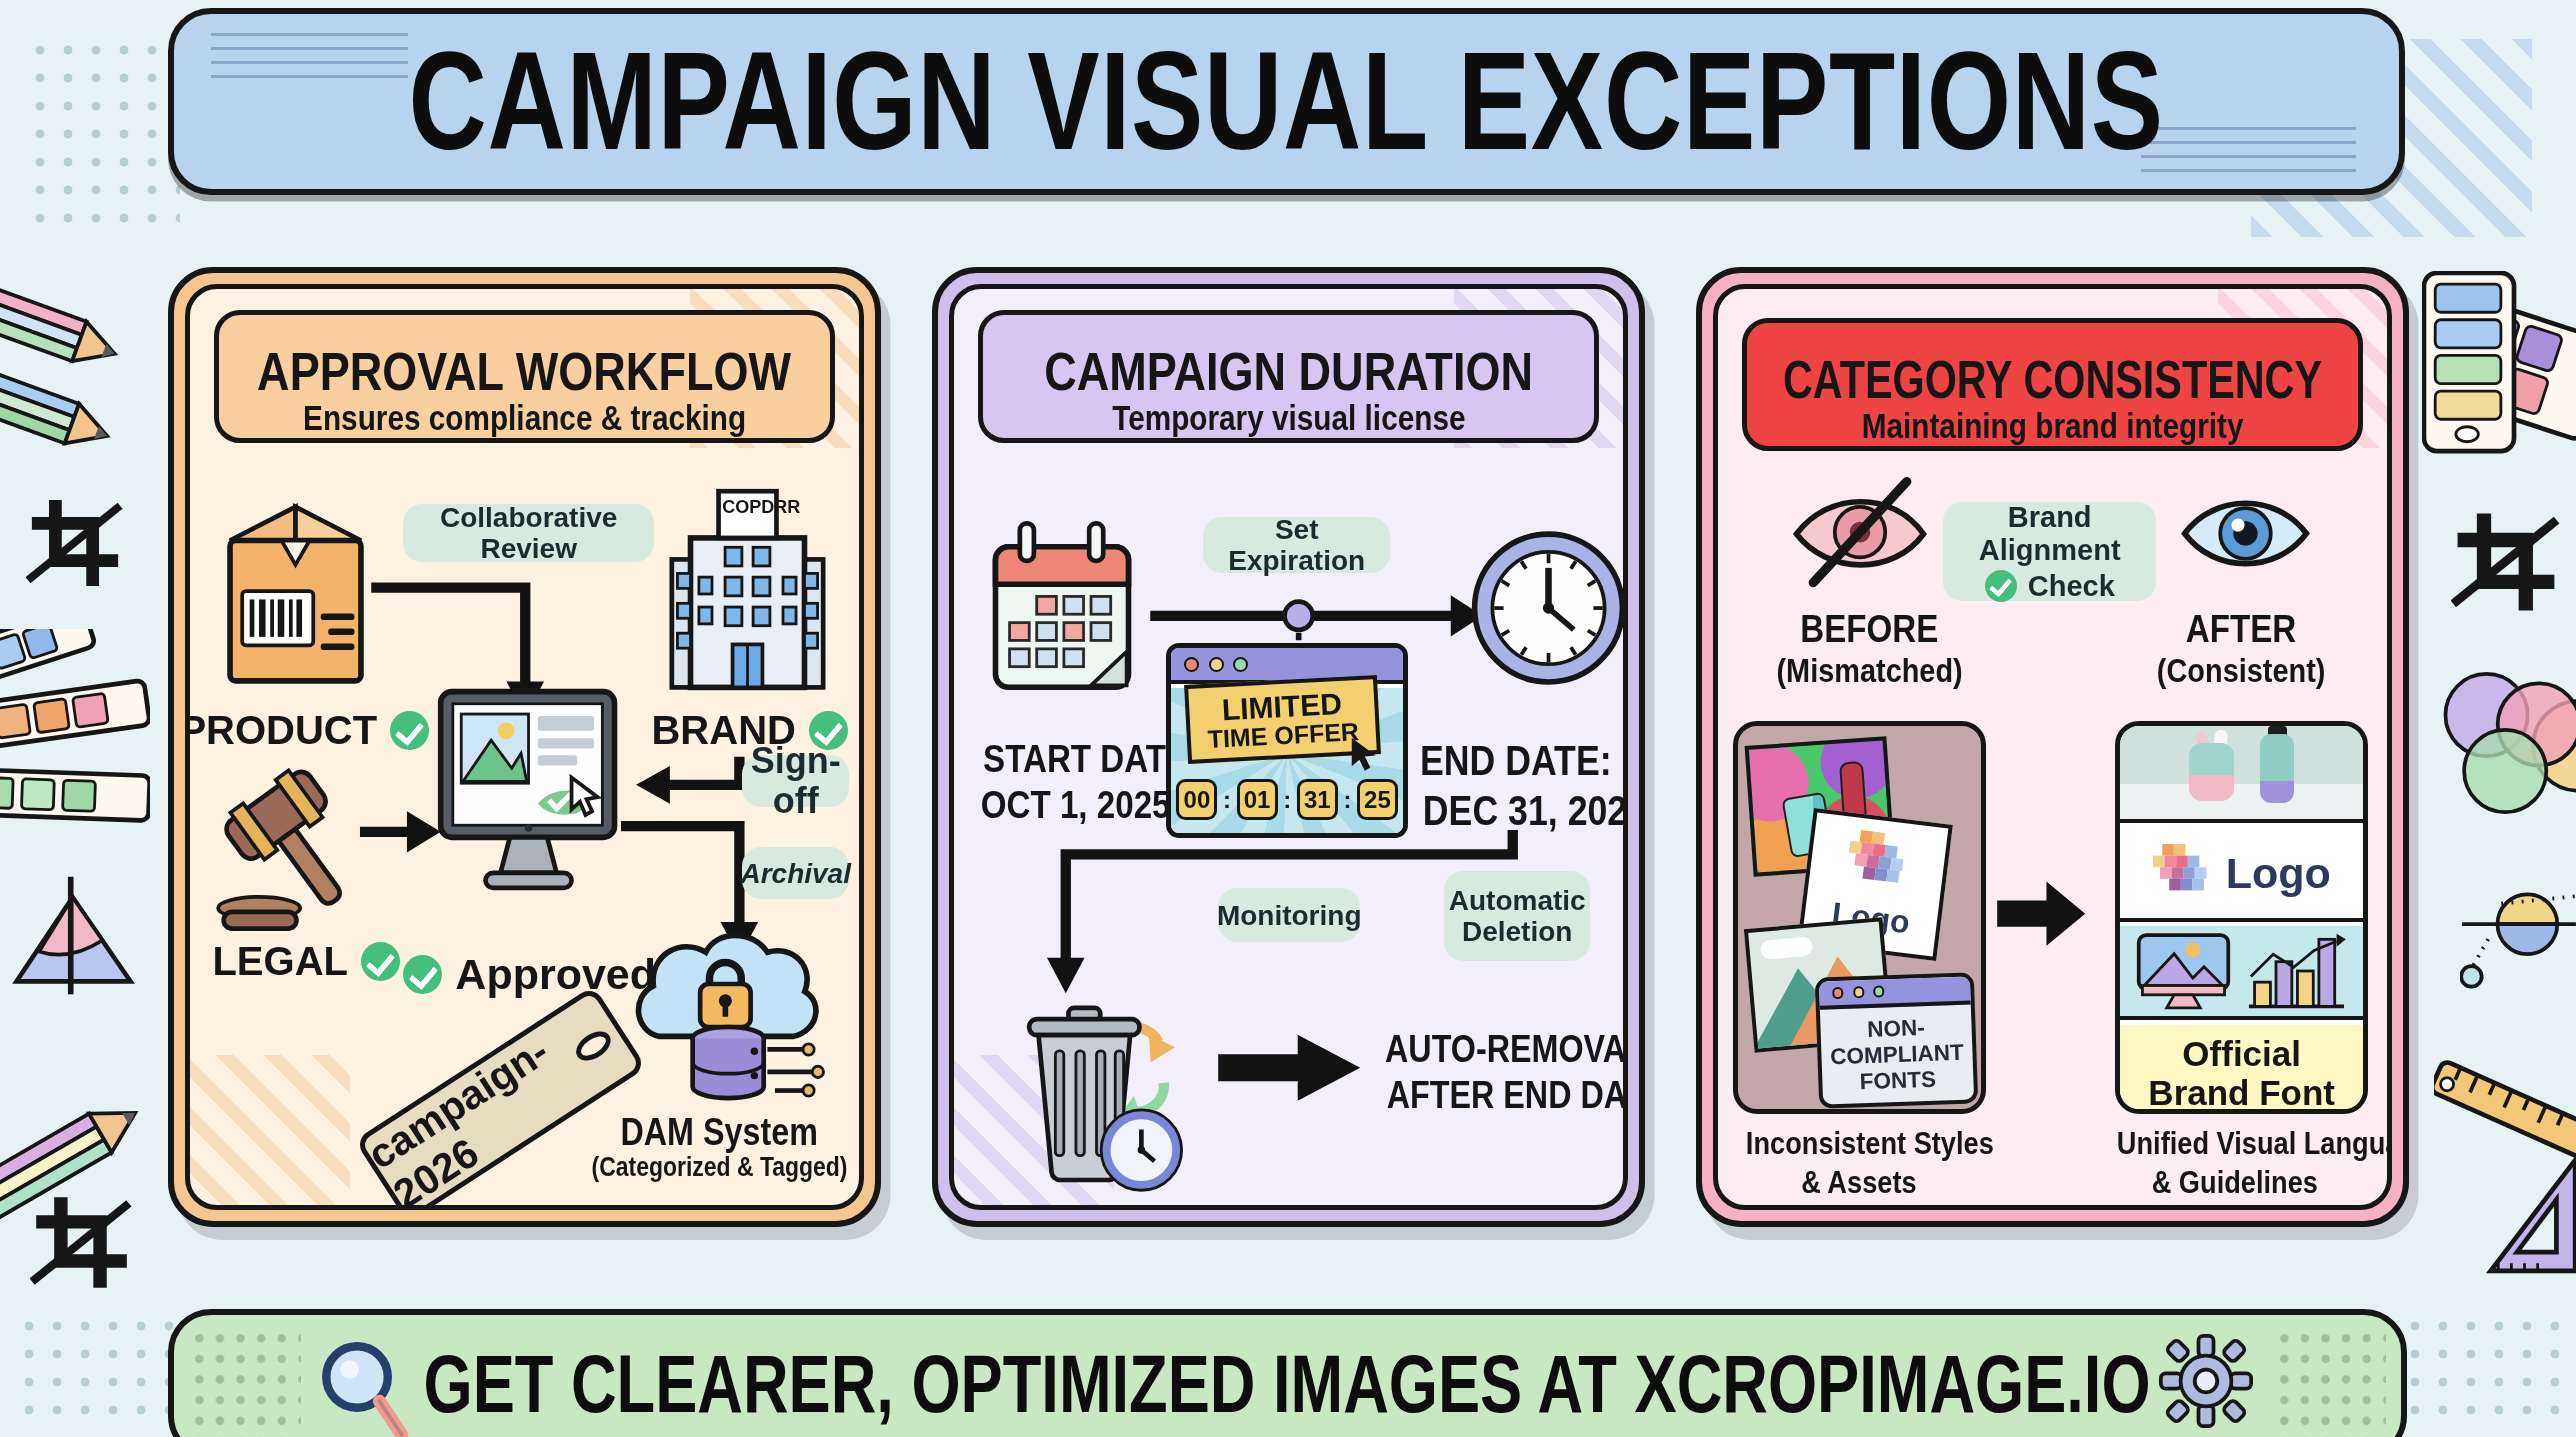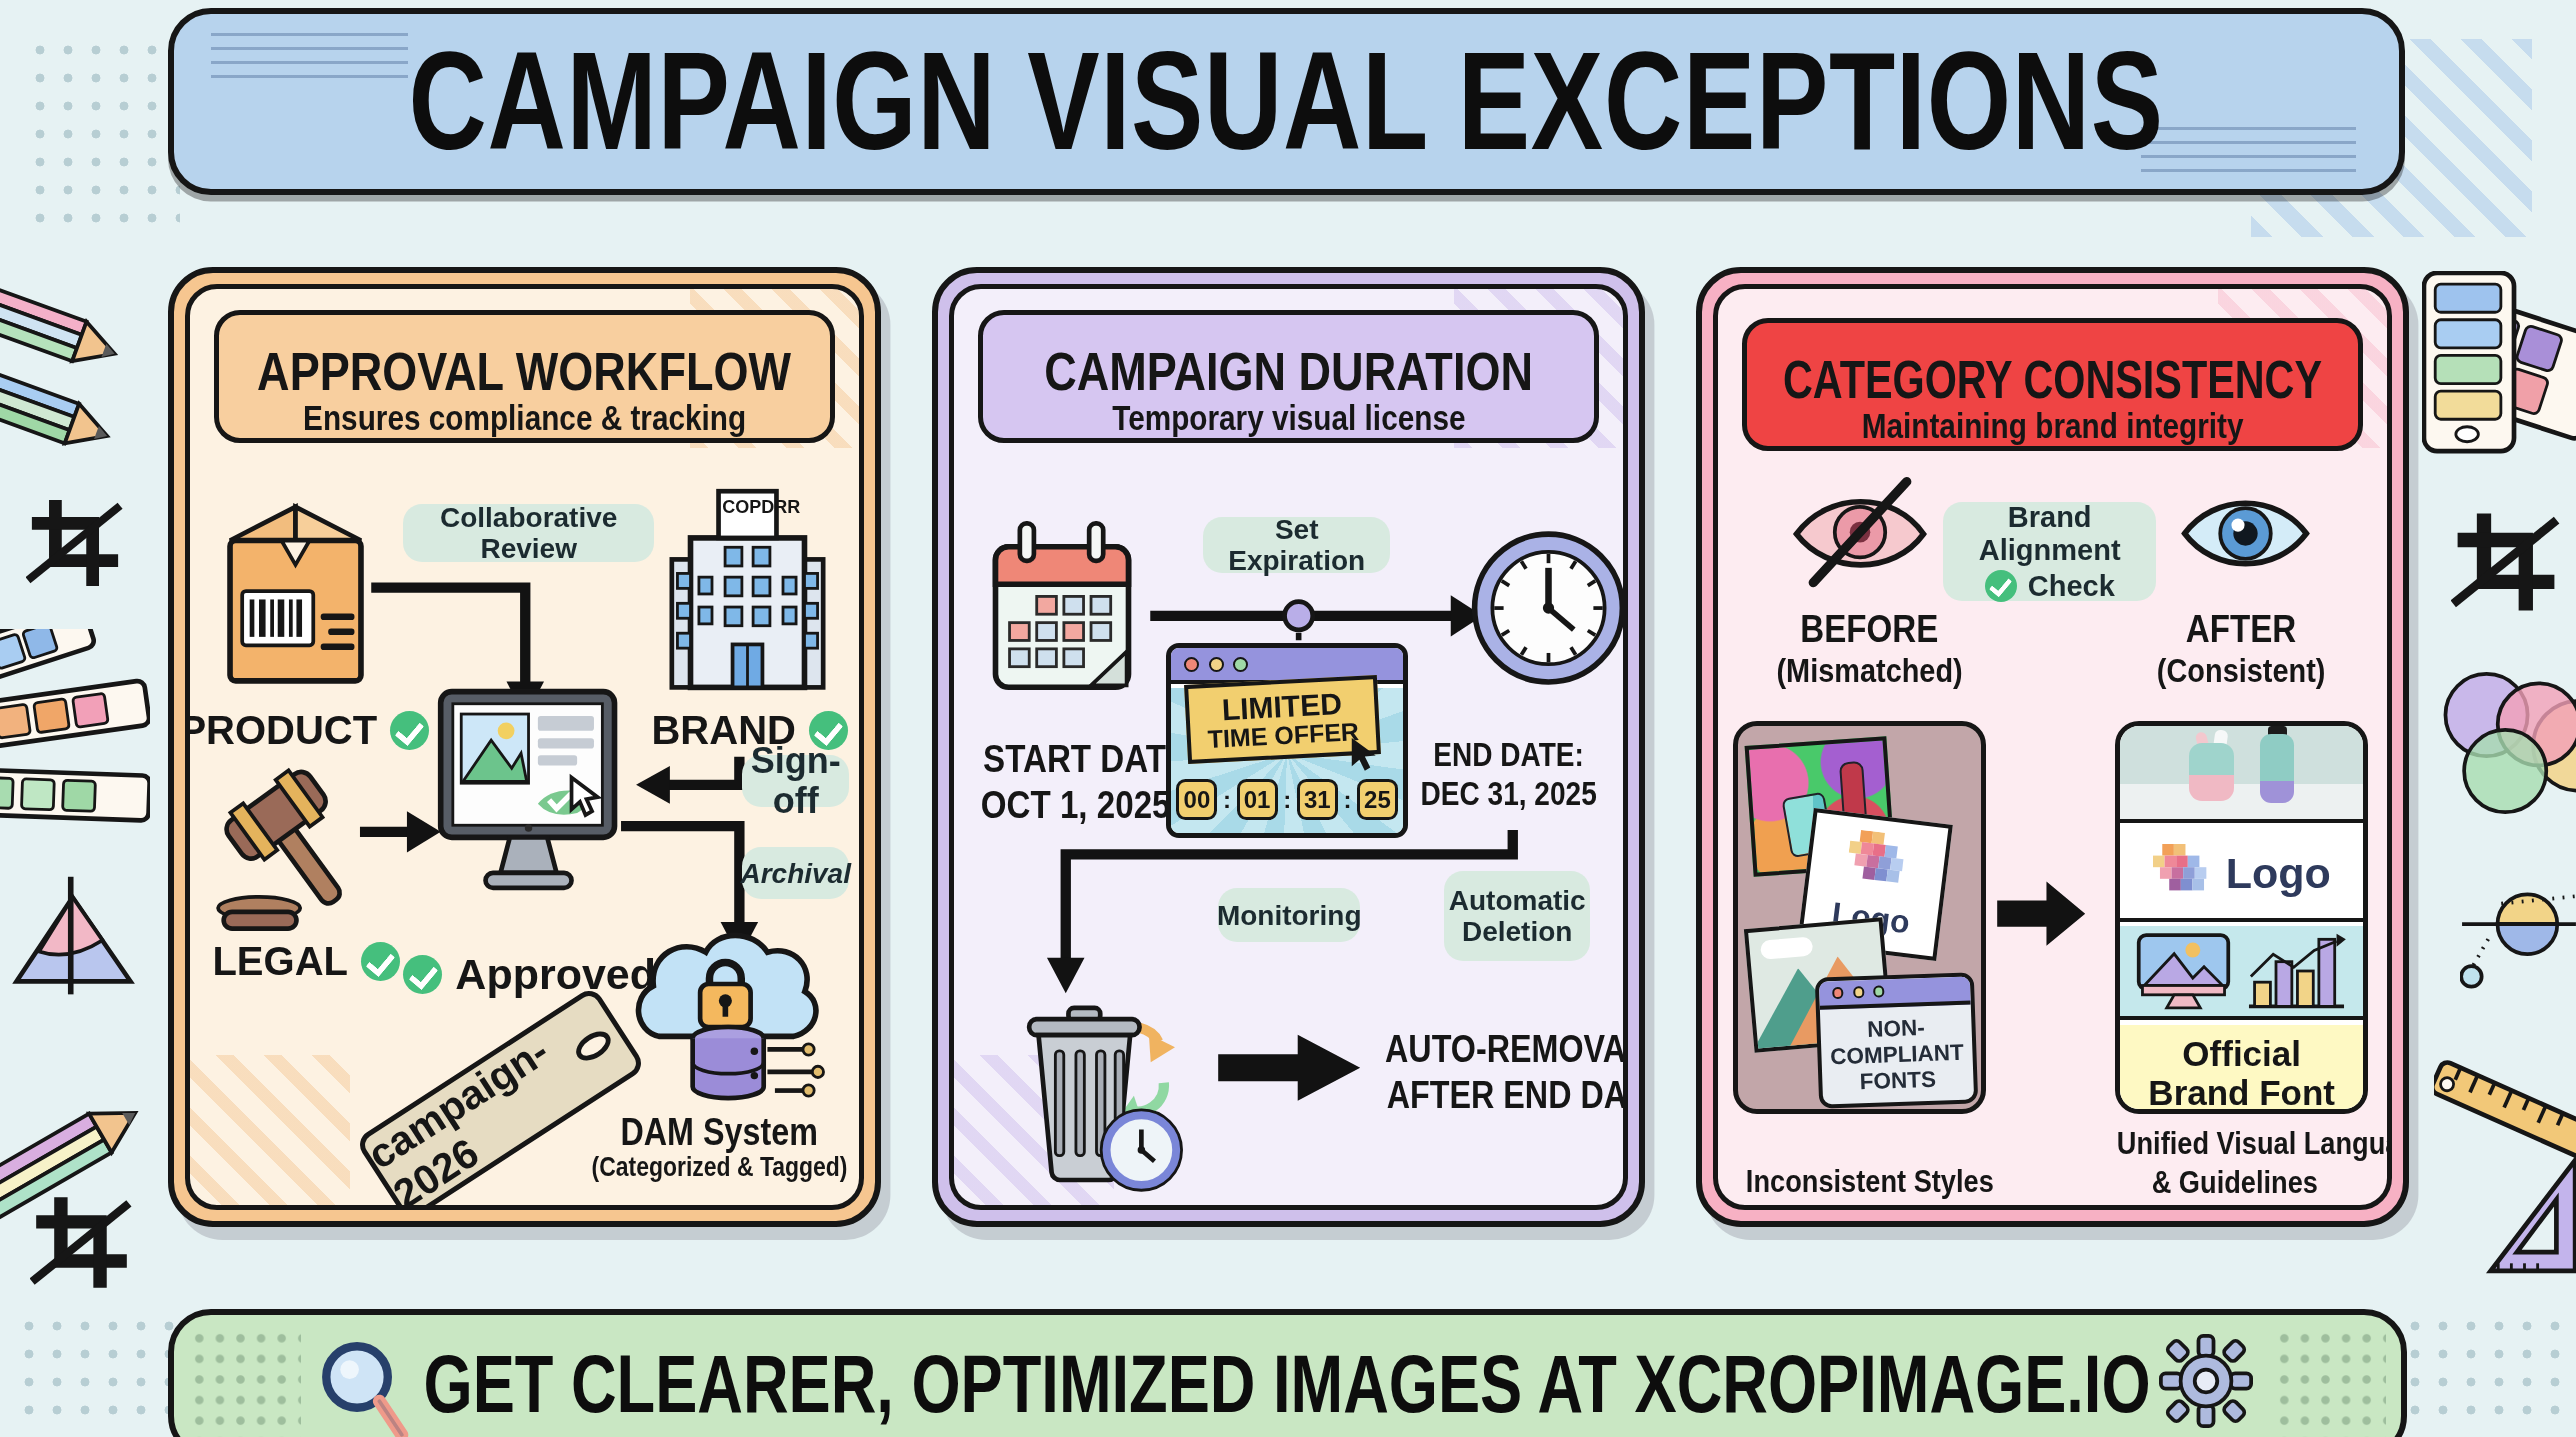--- a/index.html
+++ b/index.html
@@ -509,21 +509,21 @@
         </g>
         <line x1="85" y1="95" x2="85" y2="52" stroke="#161616" stroke-width="7"></line>
         <line x1="85" y1="95" x2="112" y2="118" stroke="#161616" stroke-width="6"></line>
         <circle cx="85" cy="95" r="6" fill="#161616"></circle>
       </svg>
 
       <div class="twoLine" style="left:9.4px; top:447px; width:220px; font-size:39px; line-height:1.18;">
         <div><span class="cx85">START DATE:</span></div>
         <div><span class="cx85">OCT 1, 2025</span></div>
       </div>
-      <div class="twoLine" style="left:449px; top:447px; width:211px; font-size:33px; line-height:1.18;">
+      <div class="twoLine" style="left:449px; top:447px; width:211px; font-size:42px; line-height:1.18;">
         <div><span class="cx85">END DATE:</span></div>
         <div><span class="cx85">DEC 31, 2025</span></div>
       </div>
 
       <div class="bwin" style="left:212px; top:354px; width:242px; height:195px;">
         <div class="bar">
           <span class="dot d-red"></span>
           <span class="dot d-yel"></span>
           <span class="dot d-grn"></span>
         </div>
@@ -709,21 +709,21 @@
             <polyline points="6,50 30,26 52,40 74,22 98,12" fill="none" stroke="#161616" stroke-width="3"></polyline>
             <polygon points="98,4 108,10 98,18" fill="#161616"></polygon>
           </svg>
         </div>
         <div class="after-row ar4">
           <span>Official</span>
           <span>Brand Font</span>
         </div>
       </div>
 
-      <div class="twoLine" style="left:5.6px; top:873px; width:271px; font-size:32px; line-height:1.2;">
+      <div class="twoLine" style="left:5.6px; top:835px; width:271px; font-size:32px; line-height:1.2;">
         <div><span class="cx85">Inconsistent Styles</span></div>
         <div><span class="cx85">&amp; Assets</span></div>
       </div>
       <div class="twoLine" style="left:371px; top:835px; width:292px; font-size:32px; line-height:1.2;">
         <div><span class="cx85">Unified Visual Language</span></div>
         <div><span class="cx85">&amp; Guidelines</span></div>
       </div>
     </div>
   </section>
 

